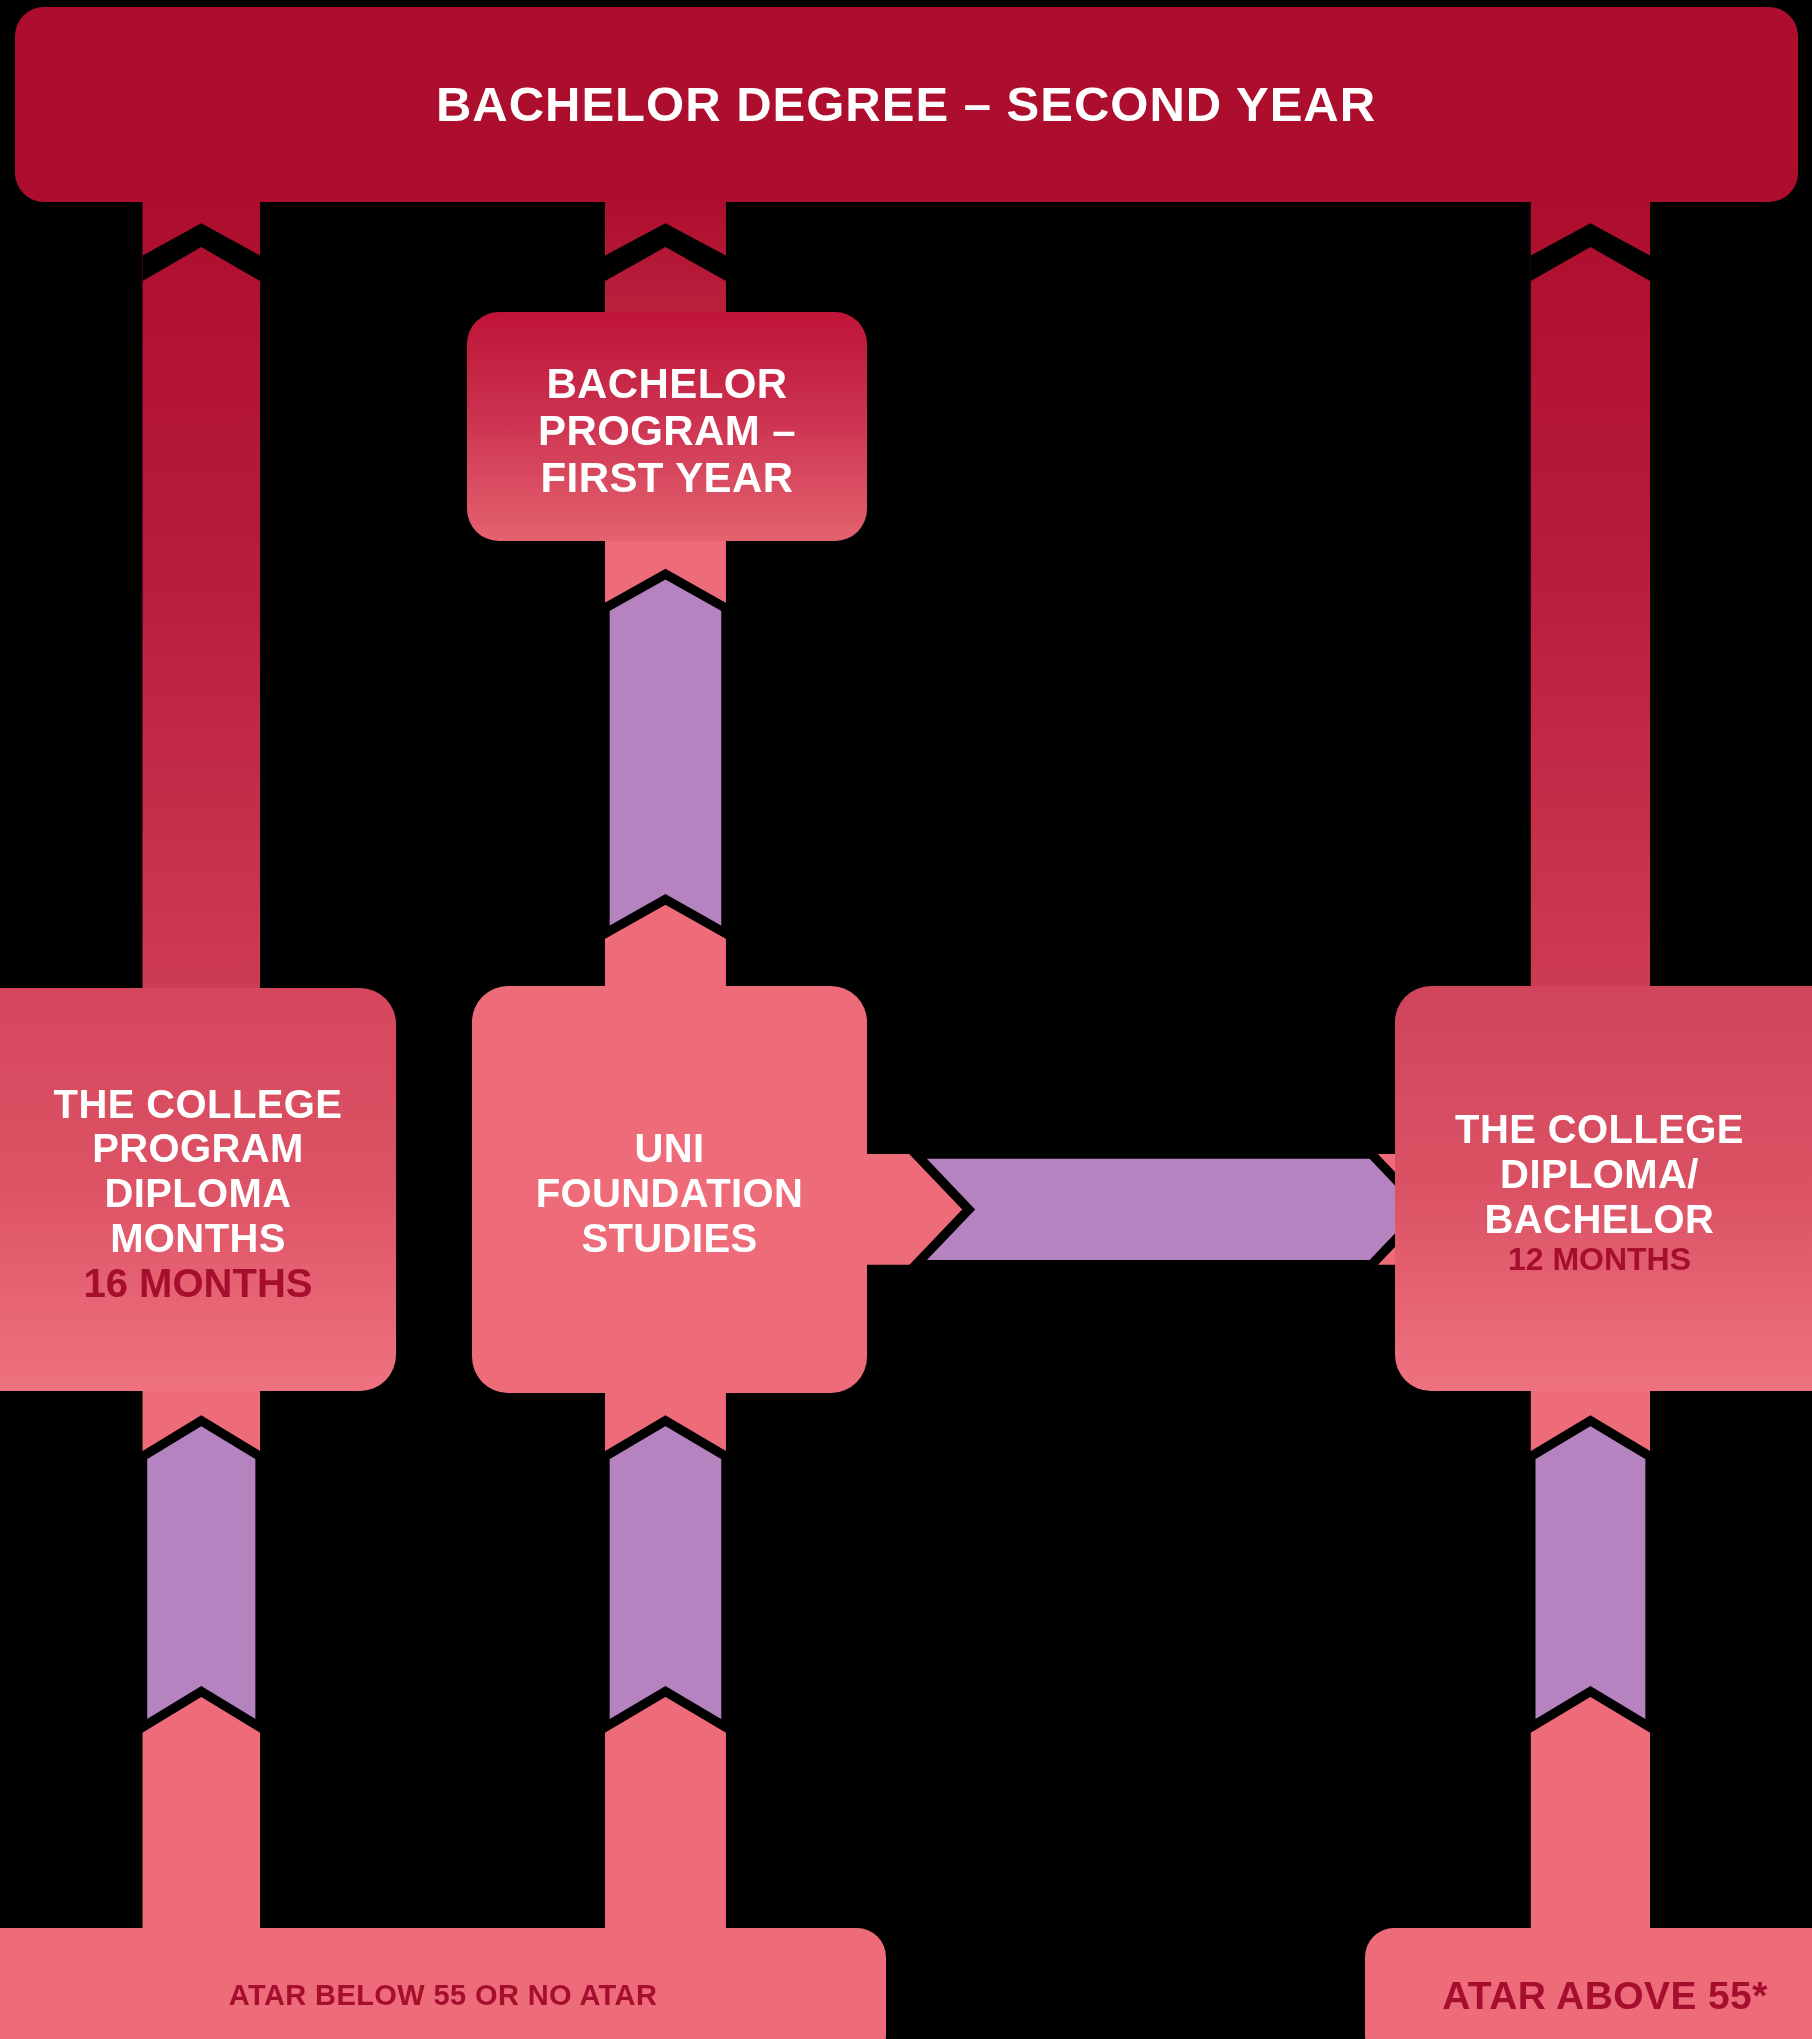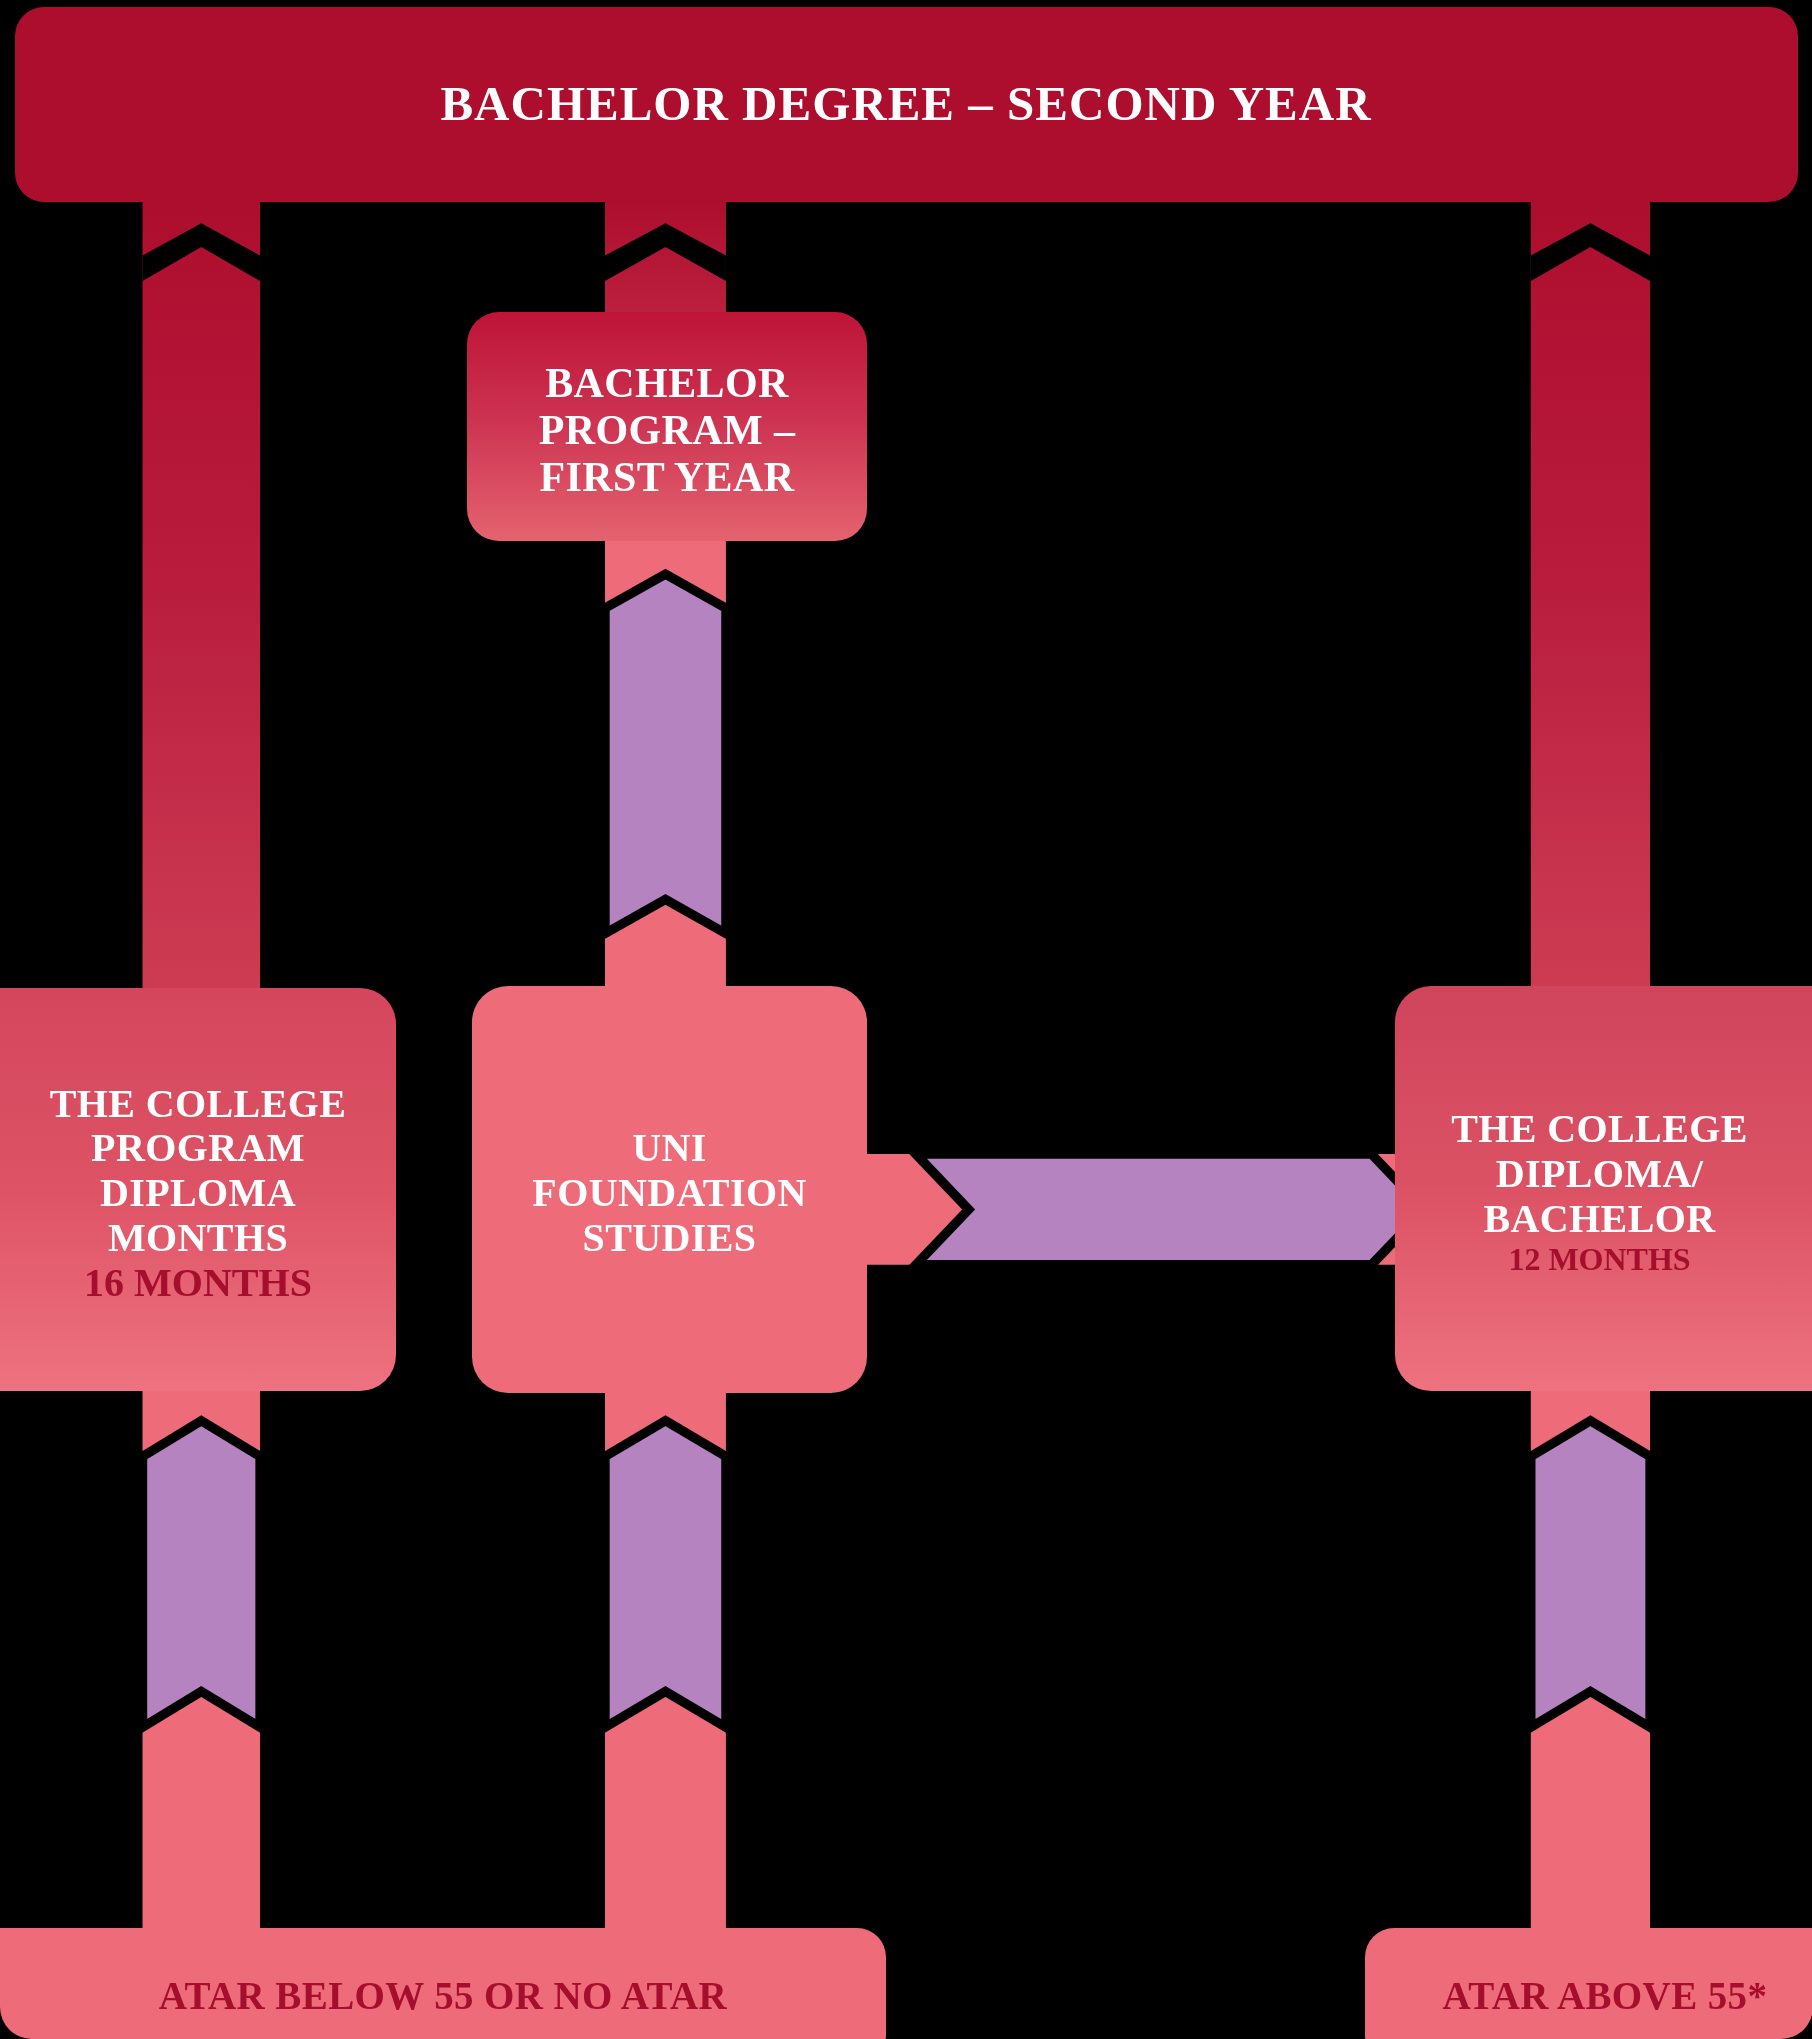--- a/index.html
+++ b/index.html
@@ -1,17 +1,17 @@
 <!DOCTYPE html>
 <html style="font-size:13.6px"><head>
 <meta charset="utf-8">
 <style>
   html,body{margin:0;padding:0;background:#000;}
   #stage{position:relative;width:1813px;height:2039px;background:#000;overflow:hidden;
-         font-family:Liberation Serif, serif;border-radius:32px;}
+         font-family:Liberation Sans, sans-serif;}
   svg#diagram{position:absolute;left:0;top:0;width:1813px;height:2039px;}
   .nodebox{position:absolute;display:flex;flex-direction:column;align-items:center;
            justify-content:center;text-align:center;box-sizing:border-box;}
   .nodebox .lines{display:flex;flex-direction:column;align-items:center;justify-content:center;margin-top:8px;}
   .ttl{color:#ffffff;font-weight:700;letter-spacing:0.4px;line-height:1.12;}
   .dur{font-weight:700;line-height:1.12;}
   .atar{font-weight:700;letter-spacing:0.4px;line-height:1.1;}
   
   #header-box{left:14.5px;top:6.8px;width:1783px;height:195px;border-radius:29px;
               background:#AE0E2E;}
@@ -32,21 +32,21 @@
   #uni-foundation .ttl{font-size:40px;}
   
   #college-diploma{left:1395px;top:986px;width:455px;height:405px;border-radius:36px;
                    background:linear-gradient(180deg,#D0445C 0%,#DB5264 50%,#EE7280 100%);
                    padding-right:46px;}
   #college-diploma .ttl{font-size:40px;}
   #college-diploma .dur{font-size:32px;color:#A60E2E;}
   
   #atar-low{left:-34px;top:1928px;width:920px;height:136px;border-radius:29px;
             background:#EE6B7A;padding-left:34px;}
-  #atar-low .atar{font-size:39px;color:#A60E2E;}
+  #atar-low .atar{font-size:29px;color:#A60E2E;}
   
   #atar-high{left:1365px;top:1928px;width:482px;height:136px;border-radius:29px;
              background:#EE6B7A;padding-right:48px;}
   #atar-high .atar{font-size:39px;color:#A60E2E;margin-left:46px;}
 </style>
 </head>
 <body>
 
 <div id="stage">
 

